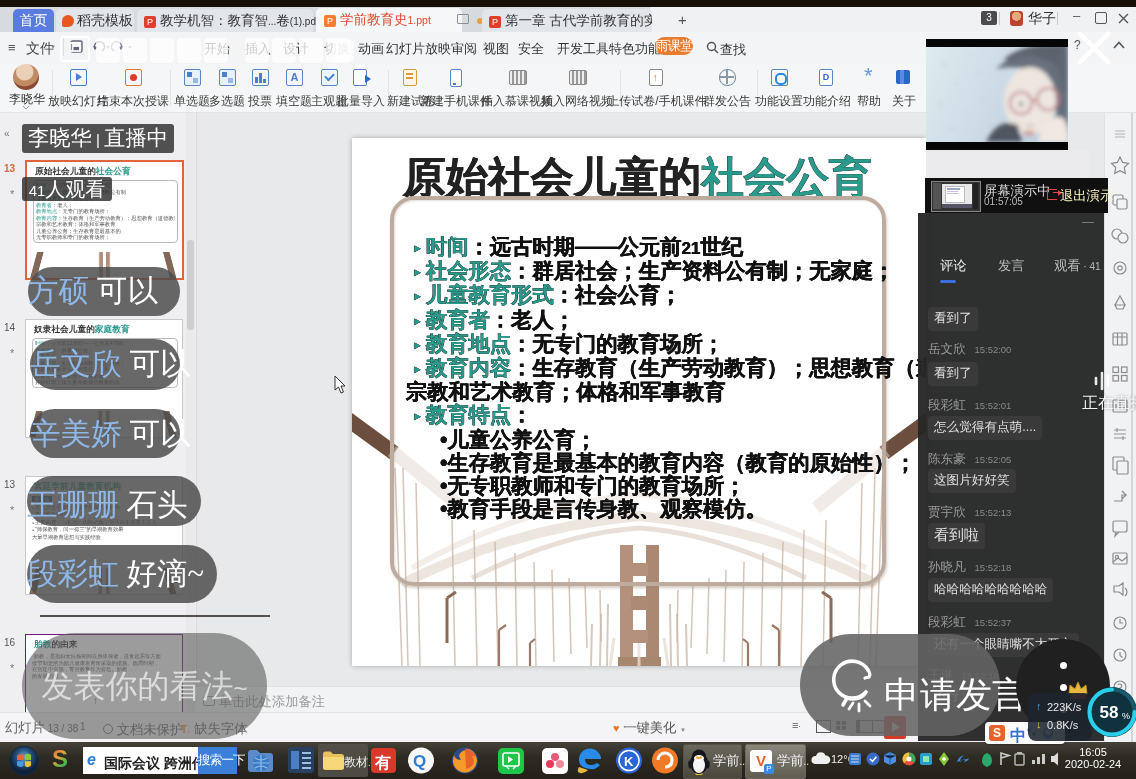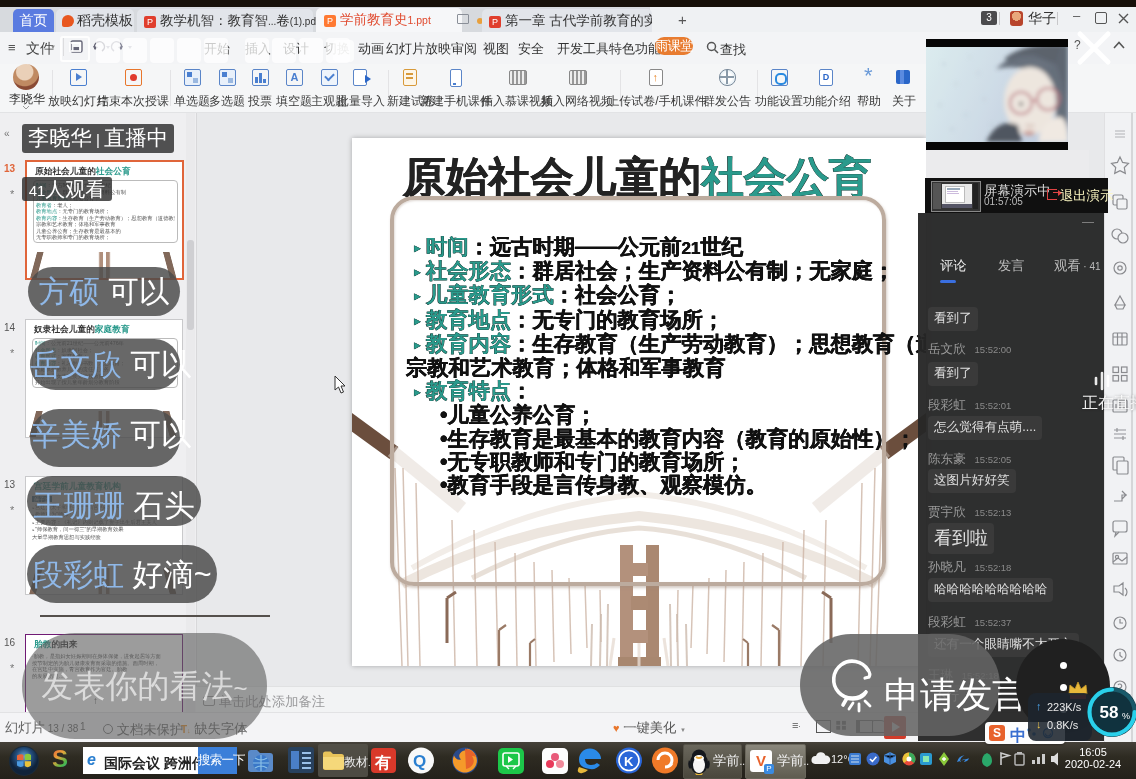--- a/index.html
+++ b/index.html
@@ -357,20 +357,21 @@
       <line x1="287" y1="505" x2="287" y2="528"></line>
     </g>
   </svg>
 
   <div style="position:absolute;left:38px;top:58px;width:488px;height:382px;border:4px solid #bcab9e;border-radius:24px;box-shadow:1px 2px 3px rgba(160,140,125,0.45), inset 1px 1px 2px rgba(160,140,125,0.3);"></div>
 
   <div style="position:absolute;left:60px;top:98px;font-size:21.3px;font-weight:bold;color:#111;line-height:23.2px;white-space:nowrap;font-family:'Liberation Sans',sans-serif;text-shadow:0.3px 0 0 #111,-0.3px 0 0 #111;">
     <div><span class="gb">►</span><span class="gr">时间</span>：远古时期——公元前<span style="font-size:17px;letter-spacing:0;">21</span>世纪</div>
     <div><span class="gb">►</span><span class="gr">社会形态</span>：群居社会；生产资料公有制；无家庭；</div>
     <div><span class="gb">►</span><span class="gr">儿童教育形式</span>：社会公育；</div>
+    <div><span class="gb">►</span><span class="gr">教育者</span>：老人；</div>
     <div><span class="gb">►</span><span class="gr">教育地点</span>：无专门的教育场所；</div>
     <div><span class="gb">►</span><span class="gr">教育内容</span>：生存教育（生产劳动教育）；思想教育（道德教育）；</div>
     <div style="margin-left:-6px;">宗教和艺术教育；体格和军事教育</div>
     <div><span class="gb">►</span><span class="gr">教育特点</span>：</div>
     <div style="margin-left:28px;">•儿童公养公育；</div>
     <div style="margin-left:28px;">•生存教育是最基本的教育内容（教育的原始性）；</div>
     <div style="margin-left:28px;">•无专职教师和专门的教育场所；</div>
     <div style="margin-left:28px;">•教育手段是言传身教、观察模仿。</div>
   </div>
 </div>
@@ -655,21 +656,21 @@
   <div style="position:absolute;left:22px;top:67px;width:16px;height:3px;background:#3a6fe0;border-radius:2px;"></div>
   <div id="chatmsgs">
         <div class="txt" style="position:absolute;left:10px;top:94px;background:#3a3a3a;border-radius:4px;padding:3px 6px 4px;color:#e0e0e0;font-size:12.6px;">看到了</div>
         <div class="txt" style="position:absolute;left:10px;top:128px;color:#9a9a9a;font-size:12.6px;">岳文欣<span style="color:#8a8a8a;margin-left:6px;font-size:9.5px;"> 15:52:00</span></div>
         <div class="txt" style="position:absolute;left:10px;top:149px;background:#3a3a3a;border-radius:4px;padding:3px 6px 4px;color:#e0e0e0;font-size:12.6px;">看到了</div>
         <div class="txt" style="position:absolute;left:10px;top:184px;color:#9a9a9a;font-size:12.6px;">段彩虹<span style="color:#8a8a8a;margin-left:6px;font-size:9.5px;"> 15:52:01</span></div>
         <div class="txt" style="position:absolute;left:10px;top:203px;background:#3a3a3a;border-radius:4px;padding:3px 6px 4px;color:#e0e0e0;font-size:12.6px;">怎么觉得有点萌....</div>
         <div class="txt" style="position:absolute;left:10px;top:238px;color:#9a9a9a;font-size:12.6px;">陈东豪<span style="color:#8a8a8a;margin-left:6px;font-size:9.5px;"> 15:52:05</span></div>
         <div class="txt" style="position:absolute;left:10px;top:256px;background:#3a3a3a;border-radius:4px;padding:3px 6px 4px;color:#e0e0e0;font-size:12.6px;">这图片好好笑</div>
         <div class="txt" style="position:absolute;left:10px;top:291px;color:#9a9a9a;font-size:12.6px;">贾宇欣<span style="color:#8a8a8a;margin-left:6px;font-size:9.5px;"> 15:52:13</span></div>
-        <div class="txt" style="position:absolute;left:10px;top:310px;background:#3a3a3a;border-radius:4px;padding:3px 6px 4px;color:#e0e0e0;font-size:18px;">看到啦</div>
+        <div class="txt" style="position:absolute;left:10px;top:310px;background:#3a3a3a;border-radius:4px;padding:3px 6px 4px;color:#e0e0e0;font-size:15px;">看到啦</div>
         <div class="txt" style="position:absolute;left:10px;top:346px;color:#9a9a9a;font-size:12.6px;">孙晓凡<span style="color:#8a8a8a;margin-left:6px;font-size:9.5px;"> 15:52:18</span></div>
         <div class="txt" style="position:absolute;left:10px;top:365px;background:#3a3a3a;border-radius:4px;padding:3px 6px 4px;color:#e0e0e0;font-size:12.6px;">哈哈哈哈哈哈哈哈哈</div>
         <div class="txt" style="position:absolute;left:10px;top:401px;color:#9a9a9a;font-size:12.6px;">段彩虹<span style="color:#8a8a8a;margin-left:6px;font-size:9.5px;"> 15:52:37</span></div>
         <div class="txt" style="position:absolute;left:10px;top:420px;background:#3a3a3a;border-radius:4px;padding:3px 6px 4px;color:#e0e0e0;font-size:12.6px;">还有一个眼睛嘴不太开心</div>
         <div class="txt" style="position:absolute;left:10px;top:454px;color:#9a9a9a;font-size:12.6px;">王琳<span style="color:#8a8a8a;margin-left:6px;font-size:9.5px;"> 15:52:18</span></div>
         <div class="txt" style="position:absolute;left:10px;top:472px;background:#3a3a3a;border-radius:4px;padding:3px 6px 4px;color:#e0e0e0;font-size:12.6px;">不行</div>
       </div>
 </div>
 
 <div class="abs" style="left:60px;top:36px;width:26px;height:22px;border:2.5px solid rgba(255,255,255,0.85);border-radius:3px;">
@@ -684,26 +685,26 @@
     <div class="abs" style="left:272px;top:38px;width:24px;height:25px;background:rgba(255,255,255,0.75);border-radius:4px;"></div>
     <div class="abs" style="left:299px;top:38px;width:24px;height:25px;background:rgba(255,255,255,0.75);border-radius:4px;"></div>
     <div class="abs" style="left:326px;top:38px;width:24px;height:25px;background:rgba(255,255,255,0.75);border-radius:4px;"></div>
     <div class="abs" style="left:333px;top:40px;width:21px;height:22px;background:rgba(255,255,255,0.68);border-radius:4px;"></div>
 
 <div class="abs txt" style="left:22px;top:124px;width:152px;height:29px;background:rgba(45,45,45,0.82);border-radius:3px;color:#fff;font-size:21.3px;line-height:29px;text-align:center;">李晓华<span style="font-size:15px;"> | </span>直播中</div>
 <div class="abs txt" style="left:22px;top:177px;width:90px;height:24px;background:rgba(45,45,45,0.82);border-radius:3px;color:#fff;font-size:20px;line-height:24px;text-align:center;"><span style="font-size:15px;">41</span>人观看</div>
 
 <div class="abs bub" style="left:28px;top:267px;width:152px;height:49px;line-height:49px;"><span class="bn">方硕</span> 可以</div>
 <div class="abs bub" style="left:30px;top:339px;width:150px;height:51px;line-height:51px;"><span class="bn">岳文欣</span> 可以</div>
-<div class="abs bub" style="left:30px;top:409px;width:150px;height:58px;line-height:50px;"><span class="bn">辛美娇</span> 可以</div>
+<div class="abs bub" style="left:30px;top:409px;width:150px;height:49px;line-height:50px;"><span class="bn">辛美娇</span> 可以</div>
 <div class="abs bub" style="left:27px;top:476px;width:174px;height:50px;line-height:58px;"><span class="bn">王珊珊</span> 石头</div>
 <div class="abs" style="left:22px;top:633px;width:245px;height:106px;background:rgba(95,95,95,0.62);border-radius:53px;color:rgba(230,230,230,0.85);font-size:32px;line-height:106px;text-align:center;white-space:nowrap;">发表你的看法<span style="font-size:24px;">~</span></div>
 <div class="abs bub" style="left:27px;top:545px;width:190px;height:58px;line-height:58px;"><span class="bn">段彩虹</span> 好滴~</div>
 <style>
-.bub{background:rgba(75,75,75,0.84);border-radius:29px;color:#fff;font-size:30.6px;text-align:center;white-space:nowrap;}
+.bub{background:rgba(75,75,75,0.84);border-radius:29px;color:#fff;font-size:30.6px;text-align:left;white-space:nowrap;font-family:Liberation Serif, serif;}
 .bn{color:#8fb8e8;}
 </style>
 
 <div class="abs" style="left:800px;top:634px;width:200px;height:102px;background:rgba(100,100,100,0.88);border-radius:51px;">
   <svg style="position:absolute;left:26px;top:20px;" width="56" height="62" viewBox="0 0 56 62">
     <path d="M40,38 A18.5,18.5 0 1 1 42,16 M40,38 Q37,43 31,44.5 Q26,45.5 21,44 L17,51" fill="none" stroke="#fff" stroke-width="3.6" stroke-linecap="round" stroke-linejoin="round"></path>
     <path d="M42,16 q3,4 1,7 l-4,1" fill="none" stroke="#fff" stroke-width="3.2" stroke-linecap="round"></path>
     <path d="M27,49 L23,55 M33,50 L33,57 M39,47 L44,52" stroke="#fff" stroke-width="2.8" stroke-linecap="round"></path>
   </svg>
   <div class="txt" style="position:absolute;left:84px;top:37px;color:#fff;font-size:36px;">申请发言</div>

